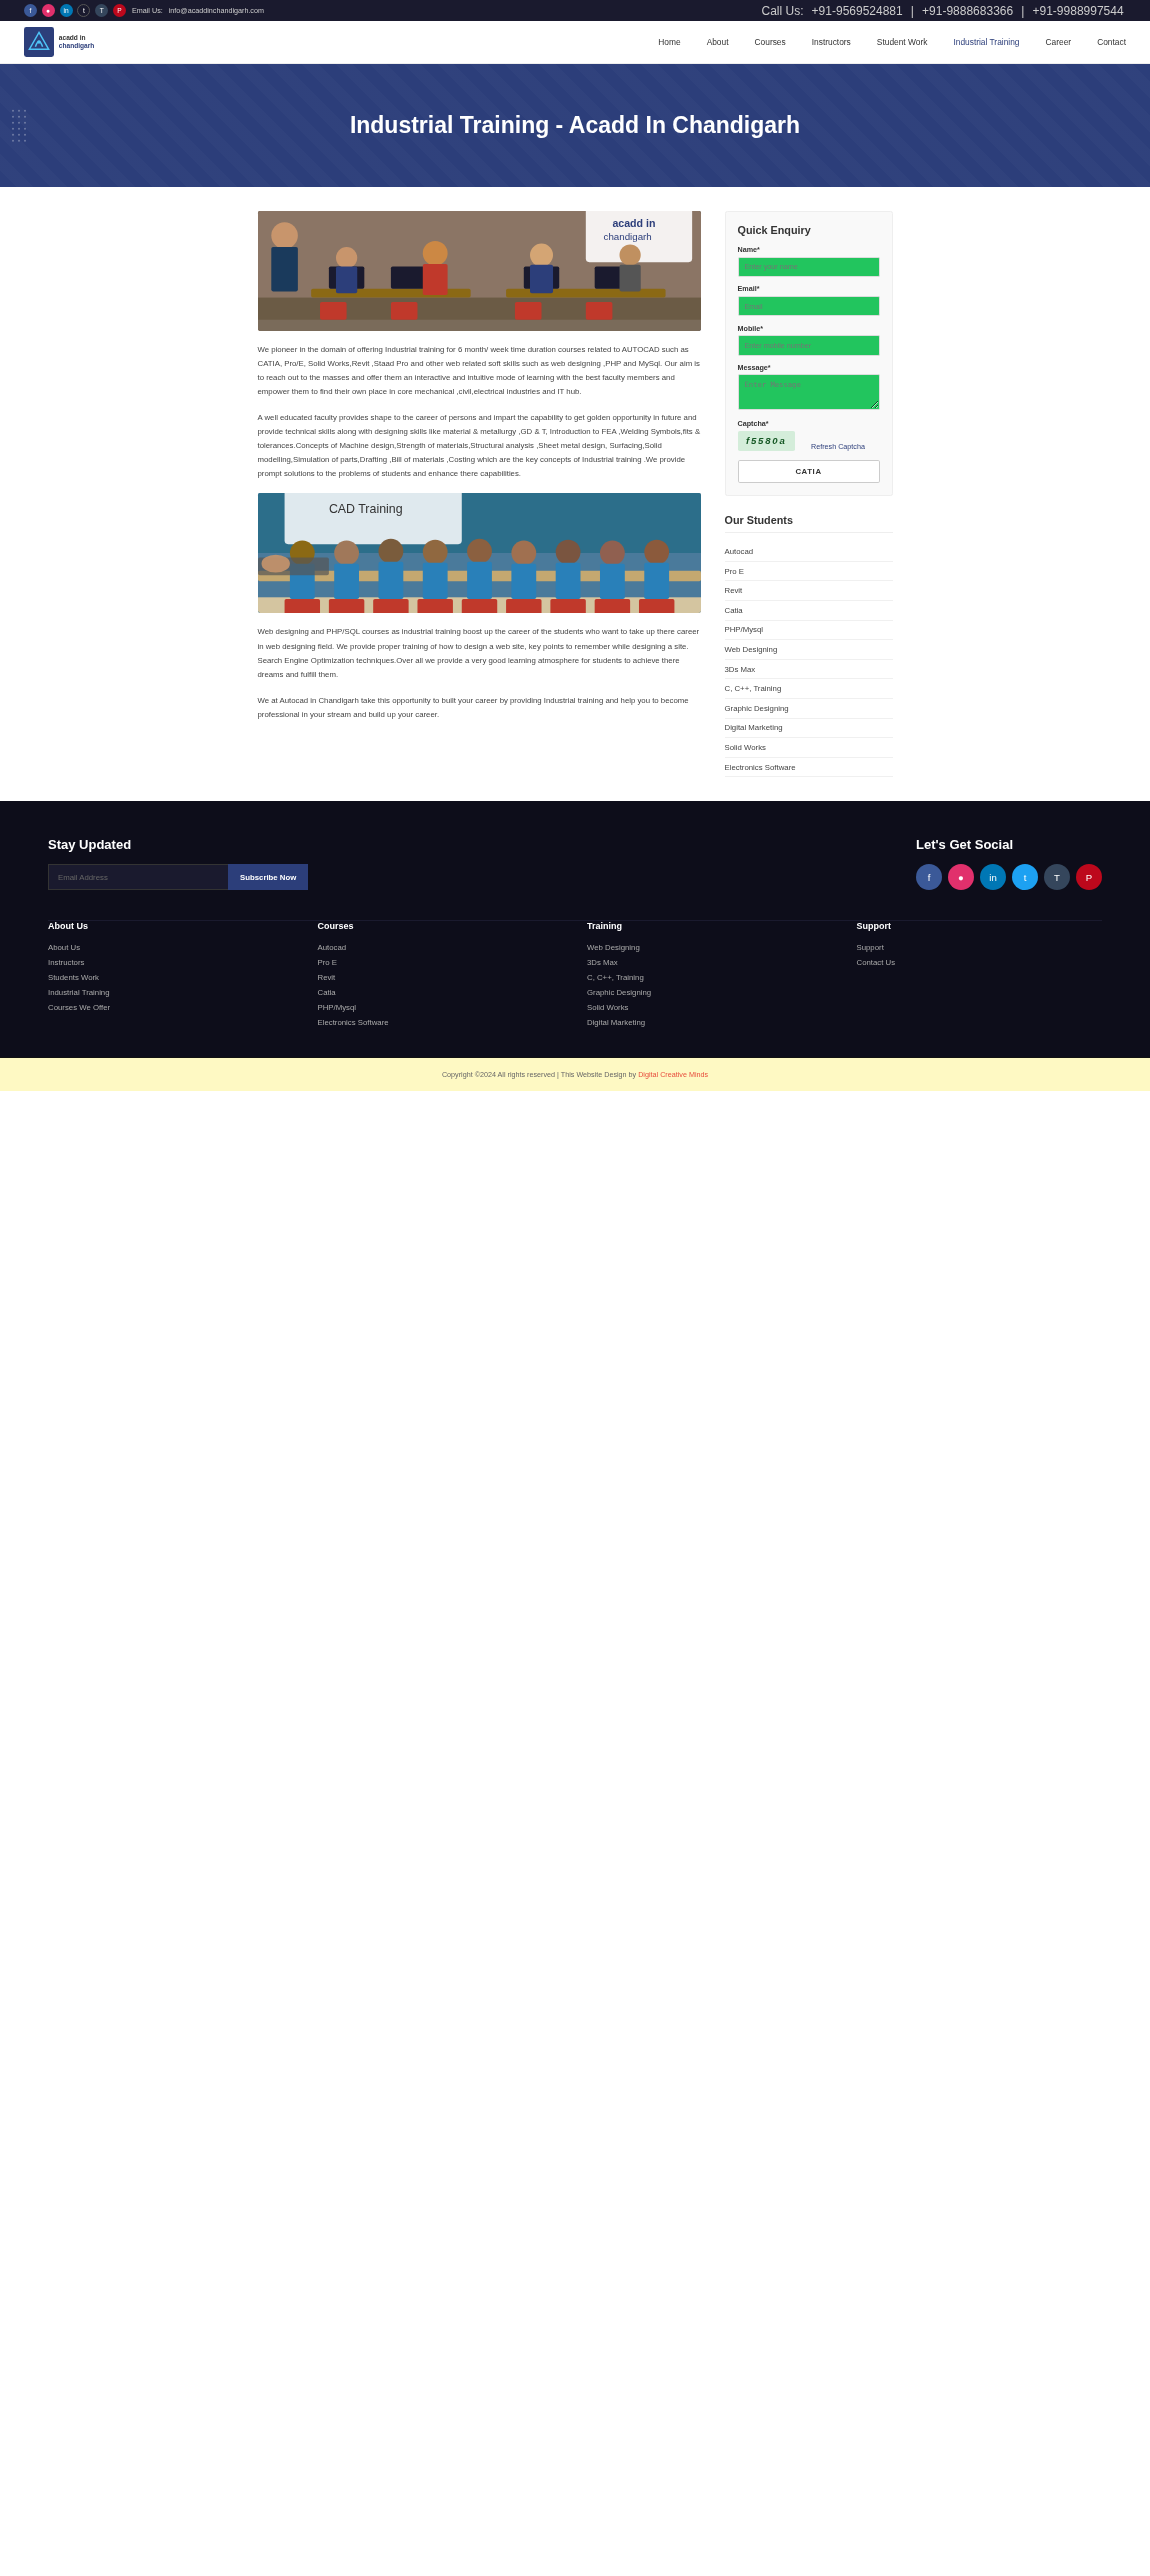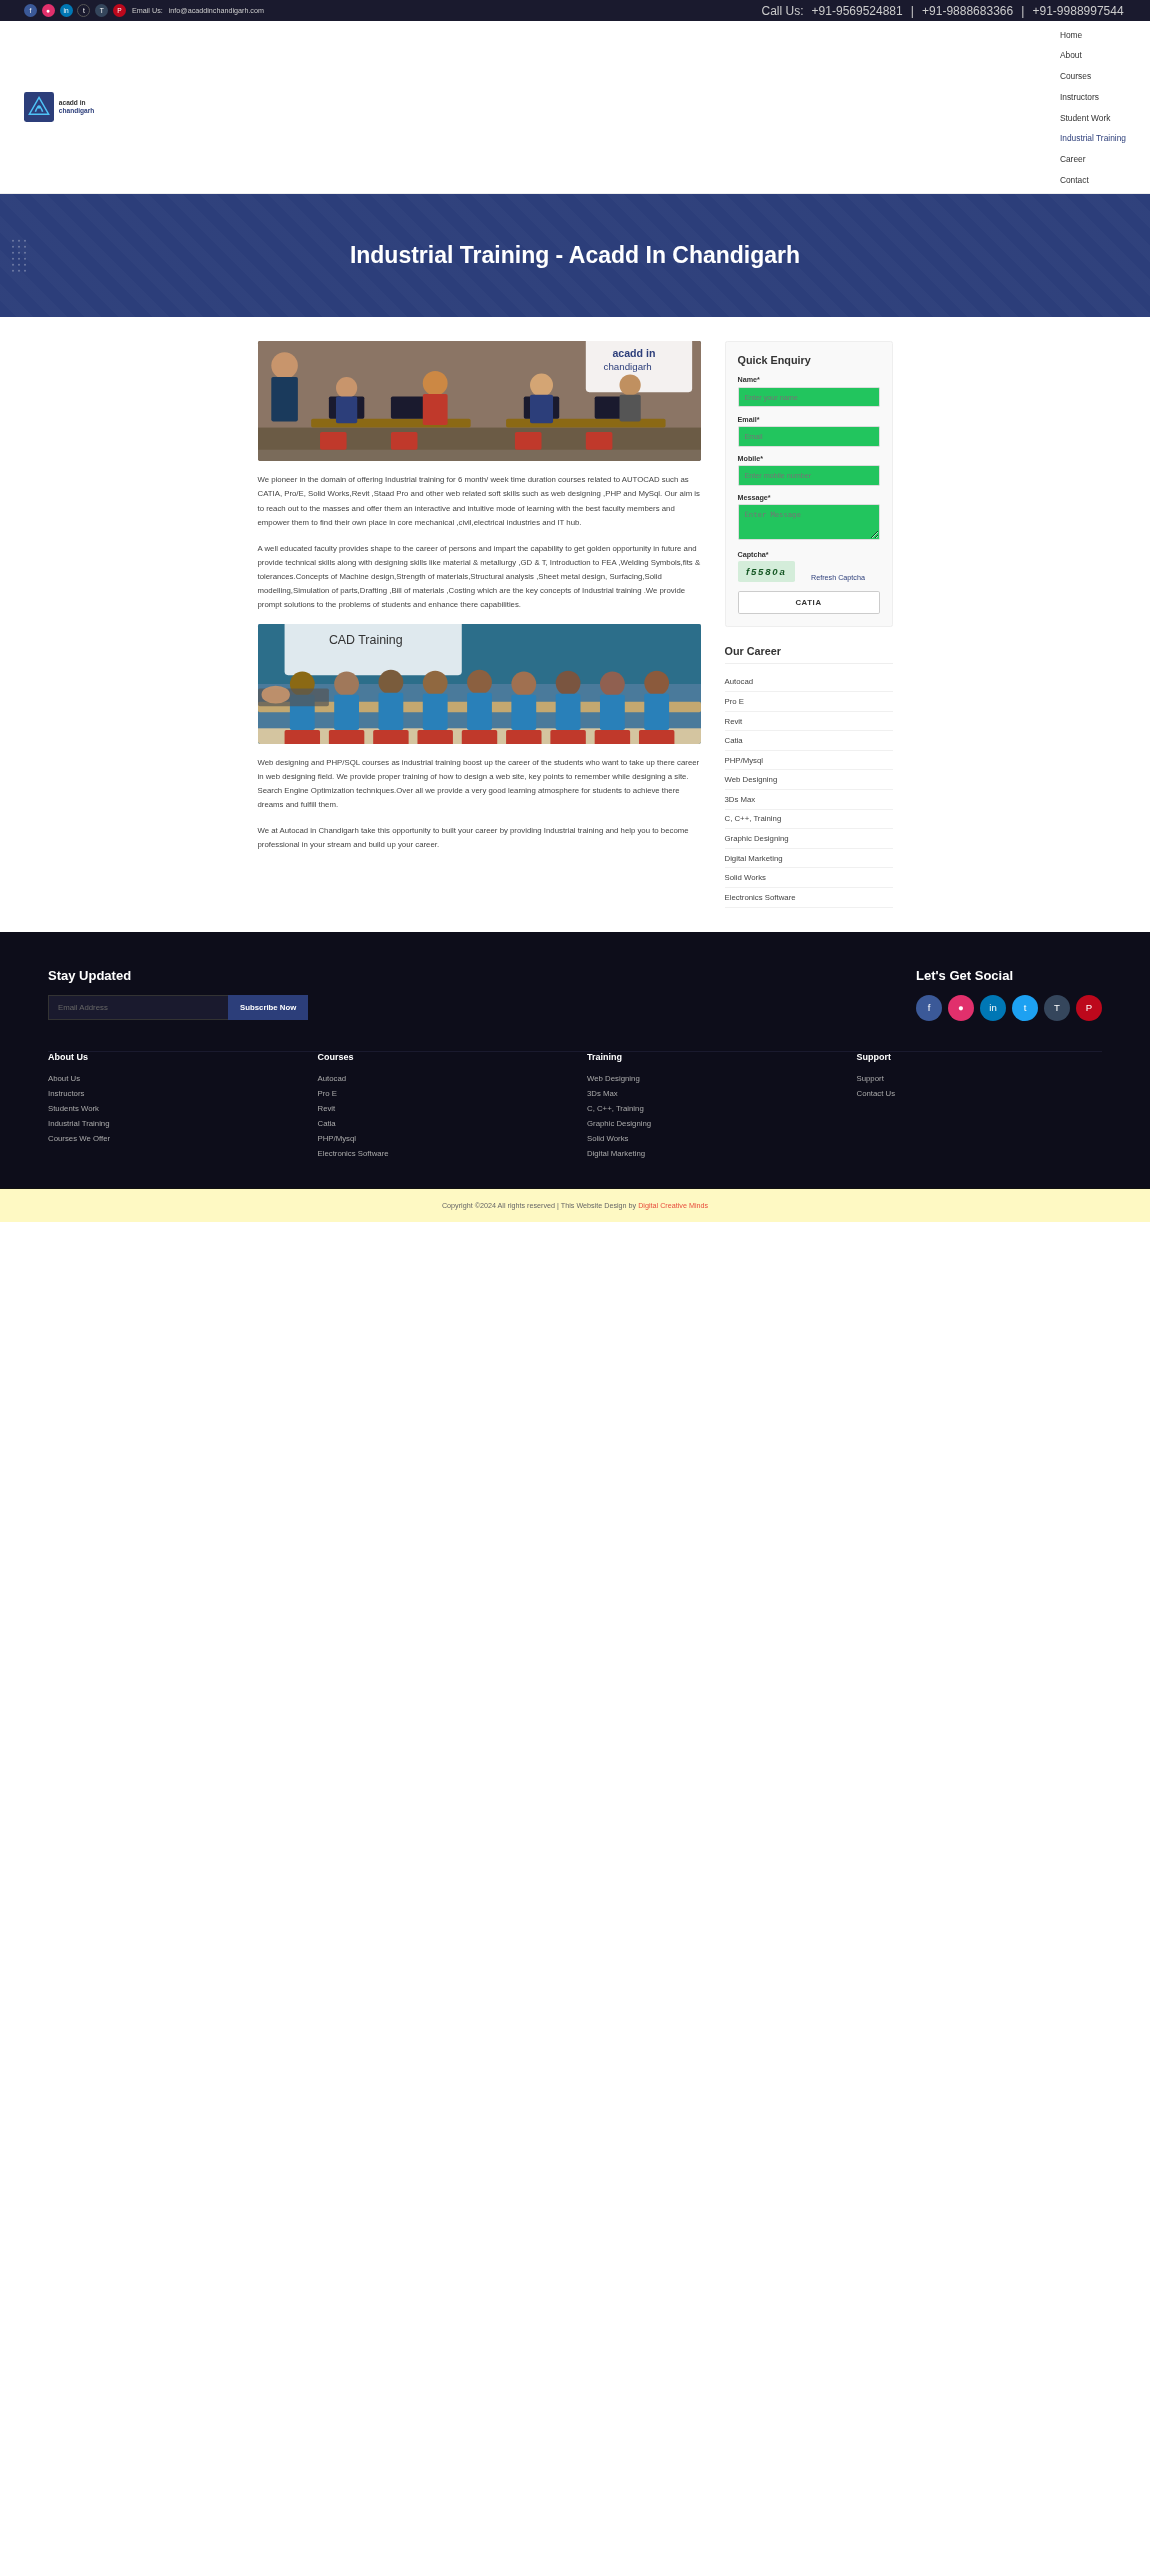--- a/index.html
+++ b/index.html
@@ -47,21 +47,21 @@
     .logo-icon {
       width: 30px; height: 30px;
       background: #2c3e7a;
       border-radius: 2.4px;
       display: flex; align-items: center; justify-content: center;
       color: white; font-weight: bold; font-size: 10.8px;
       position: relative;
     }
     .logo-text { font-size: 6.6px; color: #333; line-height: 1.3; font-weight: 600; }
     .logo-text span { color: #2c3e7a; }
-    nav { display: flex; align-items: flex-start; gap: 6px; flex-direction: column; }
+    nav { display: flex; align-items: flex-end; gap: 26px; }
     nav a {
       text-decoration: none; color: #333; font-size: 8.4px; font-weight: 500;
       padding: 2.4px 0; transition: color 0.2s;
     }
     nav a:hover, nav a.active { color: #2c3e7a; }
 
     
     .hero {
       background: #2c3e7a;
       color: #fff;
@@ -412,21 +412,21 @@
         <div class="captcha-row">
           <div class="captcha-box">f5580a</div>
           <span class="refresh-captcha">Refresh Captcha</span>
         </div>
       </div>
 
       <button class="btn-send">CATIA</button>
     </div>
 
     <div class="our-courses">
-      <h3>Our Career</h3>
+      <h3>Our Students</h3>
       <div id="courses-list">
           <div class="course-item">Autocad</div>
           <div class="course-item">Pro E</div>
           <div class="course-item">Revit</div>
           <div class="course-item">Catia</div>
           <div class="course-item">PHP/Mysql</div>
           <div class="course-item">Web Designing</div>
           <div class="course-item">3Ds Max</div>
           <div class="course-item">C, C++, Training</div>
           <div class="course-item">Graphic Designing</div>

